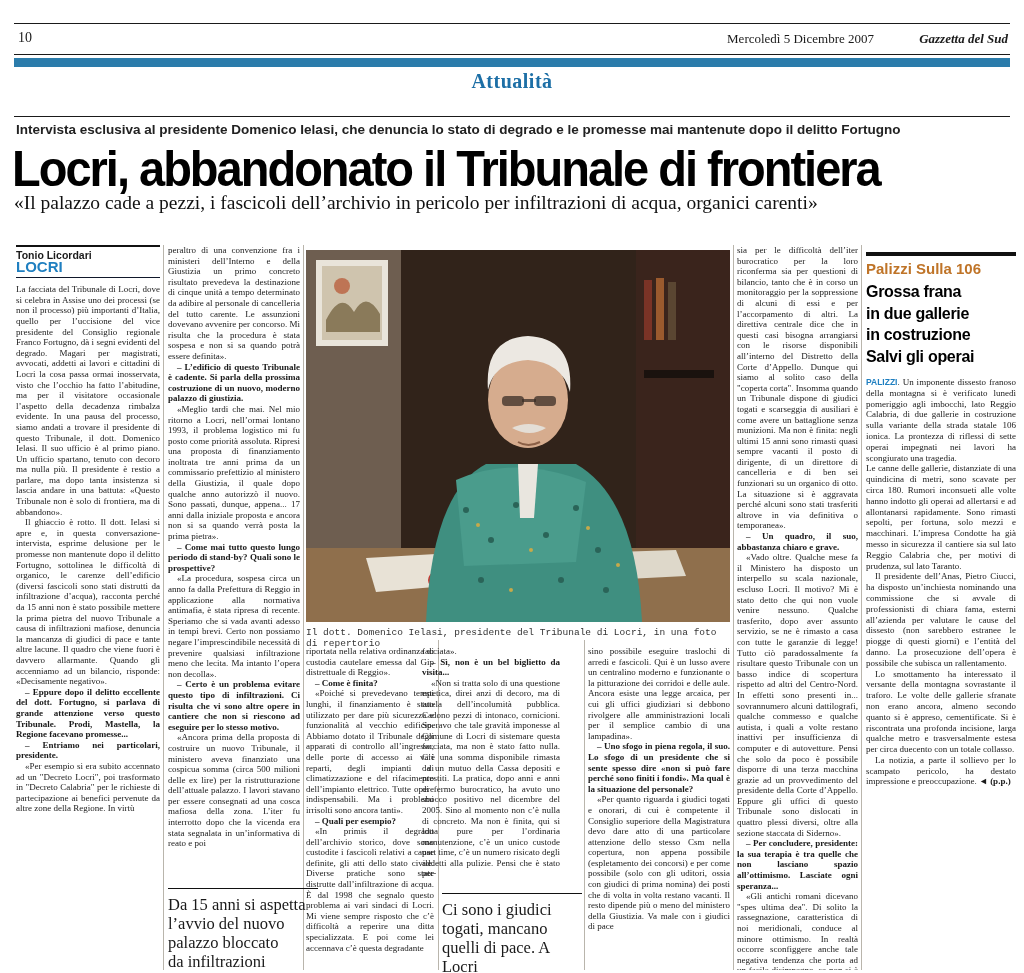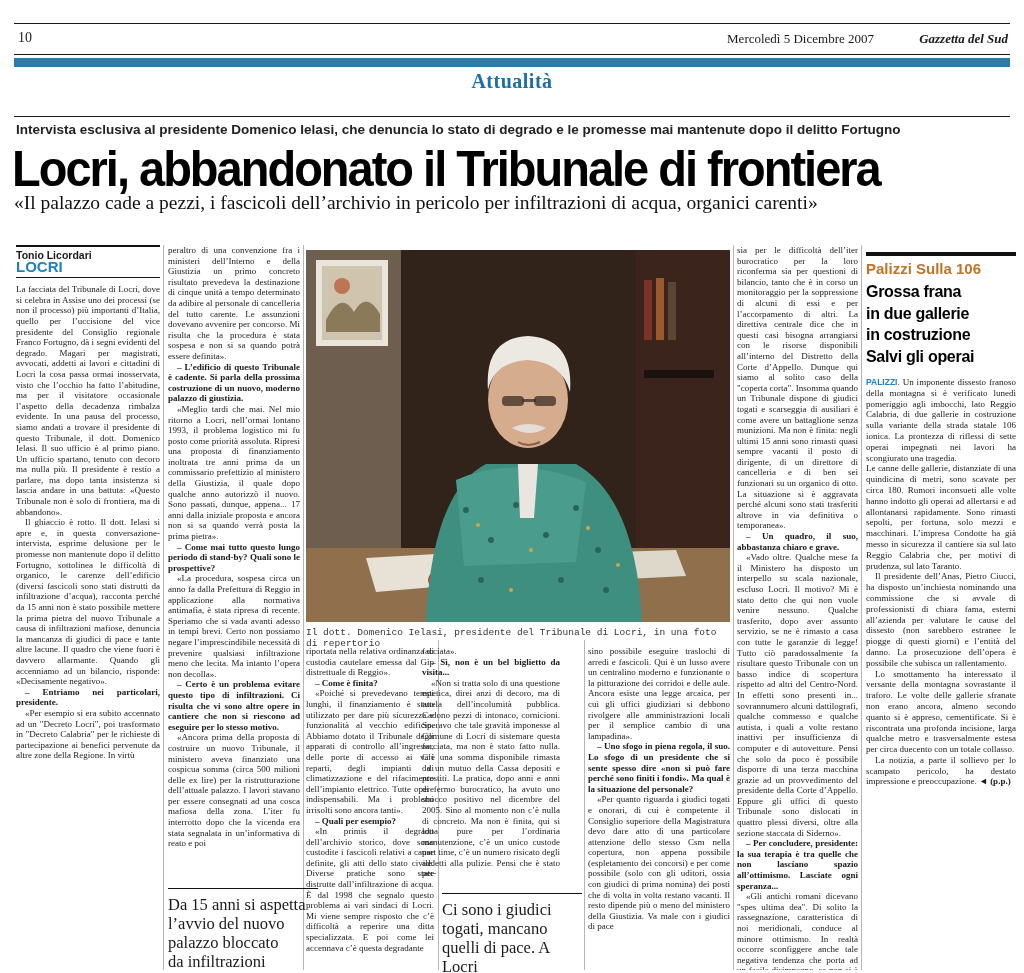--- a/index.html
+++ b/index.html
@@ -77,20 +77,21 @@
   <div class="vline" style="left:733px;top:245px;height:725px"></div>
   <div class="vline" style="left:861px;top:245px;height:725px"></div>
 
   <div class="col" style="left:16px;width:144px">
     <div class="byline-block">
       <p class="byline">Tonio Licordari</p>
       <p class="locri" style="color:#1f7fc0">LOCRI</p>
     </div>
     <p class="cont">La facciata del Tribunale di Locri, dove si celebra in Assise uno dei processi (se non il processo) più importanti d’Italia, quello per l’uccisione del vice presidente del Consiglio regionale Franco Fortugno, dà i segni evidenti del degrado. Magari per magistrati, avvocati, addetti ai lavori e cittadini di Locri la cosa passa ormai inosservata, visto che l’occhio ha fatto l’abitudine, ma per il visitatore occasionale l’aspetto della decadenza rimbalza evidente. In una pausa del processo, siamo andati a trovare il presidente di questo Tribunale, il dott. Domenico Ielasi. Il suo ufficio è al primo piano. Un ufficio spartano, tenuto con decoro ma nulla più. Il presidente è restio a parlare, ma dopo tanta insistenza si lascia andare in una battuta: «Questo Tribunale non è solo di frontiera, ma di abbandono».</p>
     <p>Il ghiaccio è rotto. Il dott. Ielasi si apre e, in questa conversazione-intervista, esprime delusione per le promesse non mantenute dopo il delitto Fortugno, sottolinea le difficoltà di organico, le carenze dell’edificio (diversi fascicoli sono stati distrutti da infiltrazione d’acqua), racconta perché da 15 anni non è stato possibile mettere la prima pietra del nuovo Tribunale a causa di infiltrazioni mafiose, denuncia la mancanza di giudici di pace e tante altre lacune. Il quadro che viene fuori è davvero allarmante. Quando gli accenniamo ad un bilancio, risponde: «Decisamente negativo».</p>
+    <p class="q">– Eppure dopo il delitto eccellente del dott. Fortugno, si parlava di grande attenzione verso questo Tribunale. Prodi, Mastella, la Regione facevano promesse...</p>
     <p class="q">– Entriamo nei particolari, presidente.</p>
     <p>«Per esempio si era subito accennato ad un "Decreto Locri", poi trasformato in "Decreto Calabria" per le richieste di partecipazione ai benefici pervenute da altre zone della Regione. In virtù</p>
   </div>
 
   <div class="col" style="left:168px;width:132px;bottom:92px">
     <p class="cont">peraltro di una convenzione fra i ministeri dell’Interno e della Giustizia un primo concreto risultato prevedeva la destinazione di cinque unità a tempo determinato da adibire al personale di cancelleria del tutto carente. Le assunzioni dovevano avvenire per concorso. Mi risulta che la procedura è stata sospesa e non si sa quando potrà essere definita».</p>
     <p class="q">– L’edificio di questo Tribunale è cadente. Si parla della prossima costruzione di un nuovo, moderno palazzo di giustizia.</p>
     <p>«Meglio tardi che mai. Nel mio ritorno a Locri, nell’ormai lontano 1993, il problema logistico mi fu posto come priorità assoluta. Ripresi una proposta di finanziamento inoltrata tre anni prima da un commissario prefettizio al ministero della Giustizia, il quale dopo qualche anno autorizzò il nuovo. Sono passati, dunque, appena... 17 anni dalla iniziale proposta e ancora non si sa quando verrà posta la prima pietra».</p>
     <p class="q">– Come mai tutto questo lungo periodo di stand-by? Quali sono le prospettive?</p>
     <p>«La procedura, sospesa circa un anno fa dalla Prefettura di Reggio in applicazione alla normativa antimafia, è stata ripresa di recente. Speriamo che si vada avanti adesso in tempi brevi. Certo non possiamo negare l’imprescindibile necessità di prevenire qualsiasi infiltrazione meno che lecita. Ma intanto l’opera non decolla».</p>

